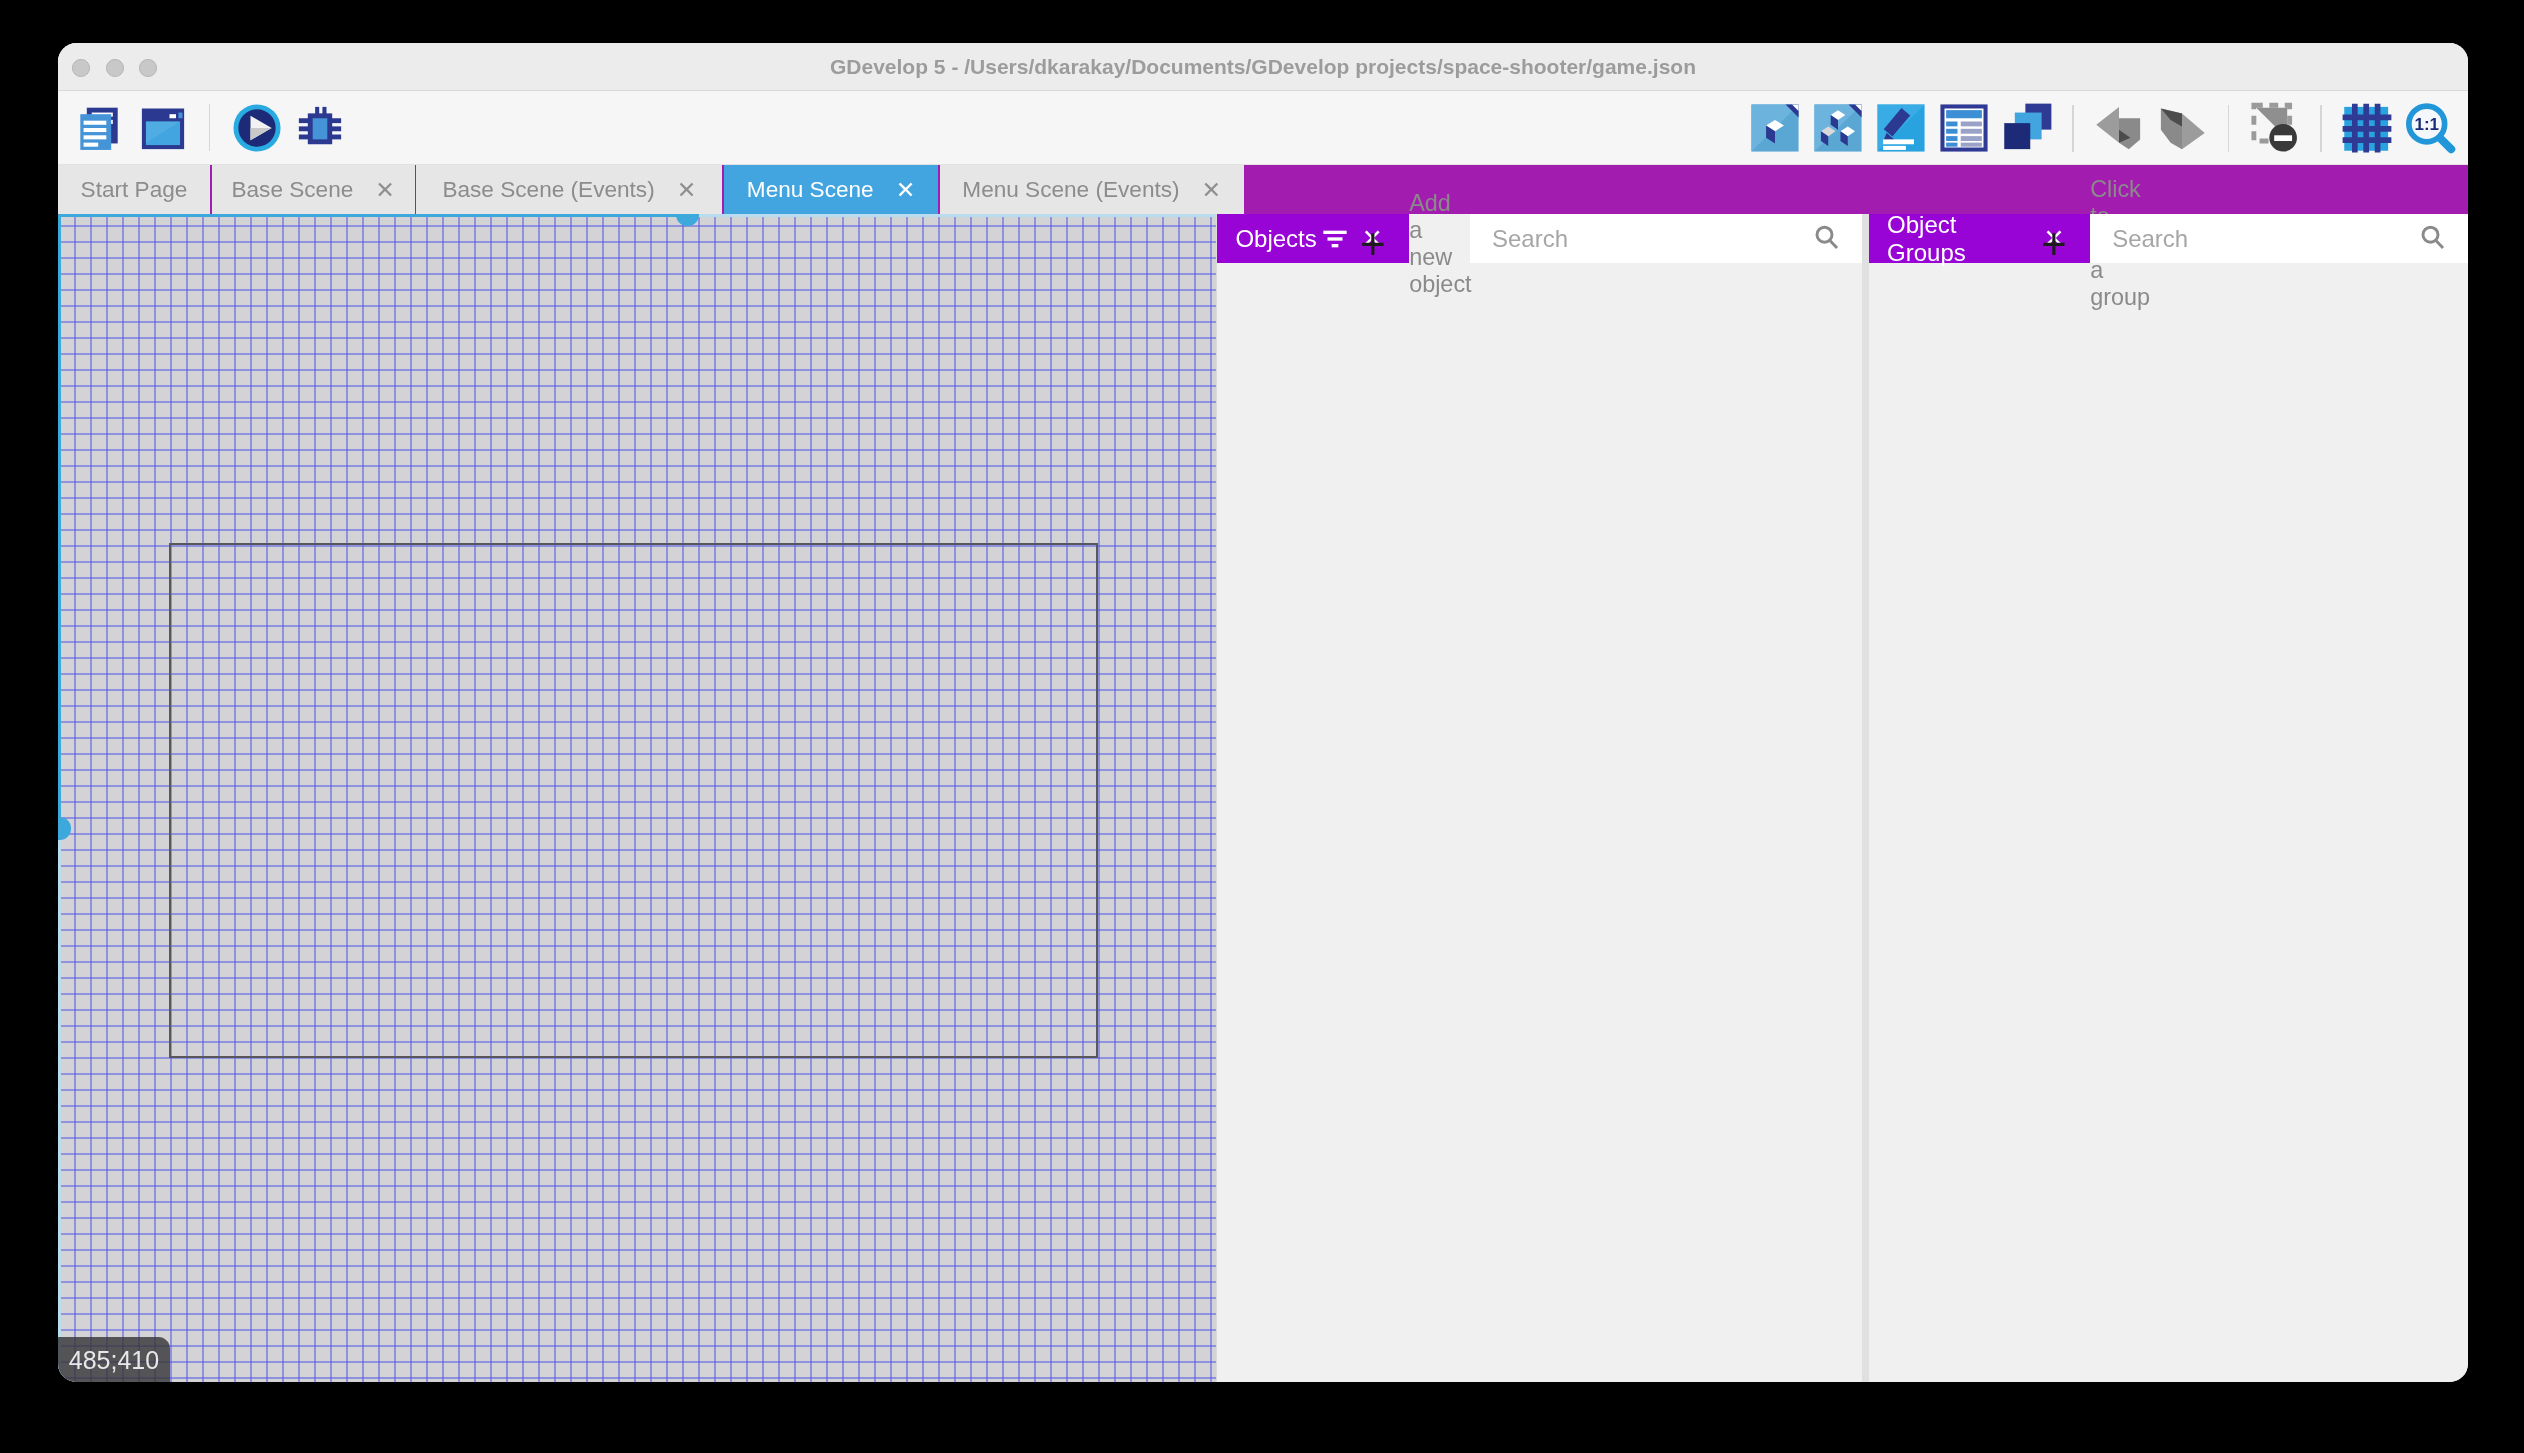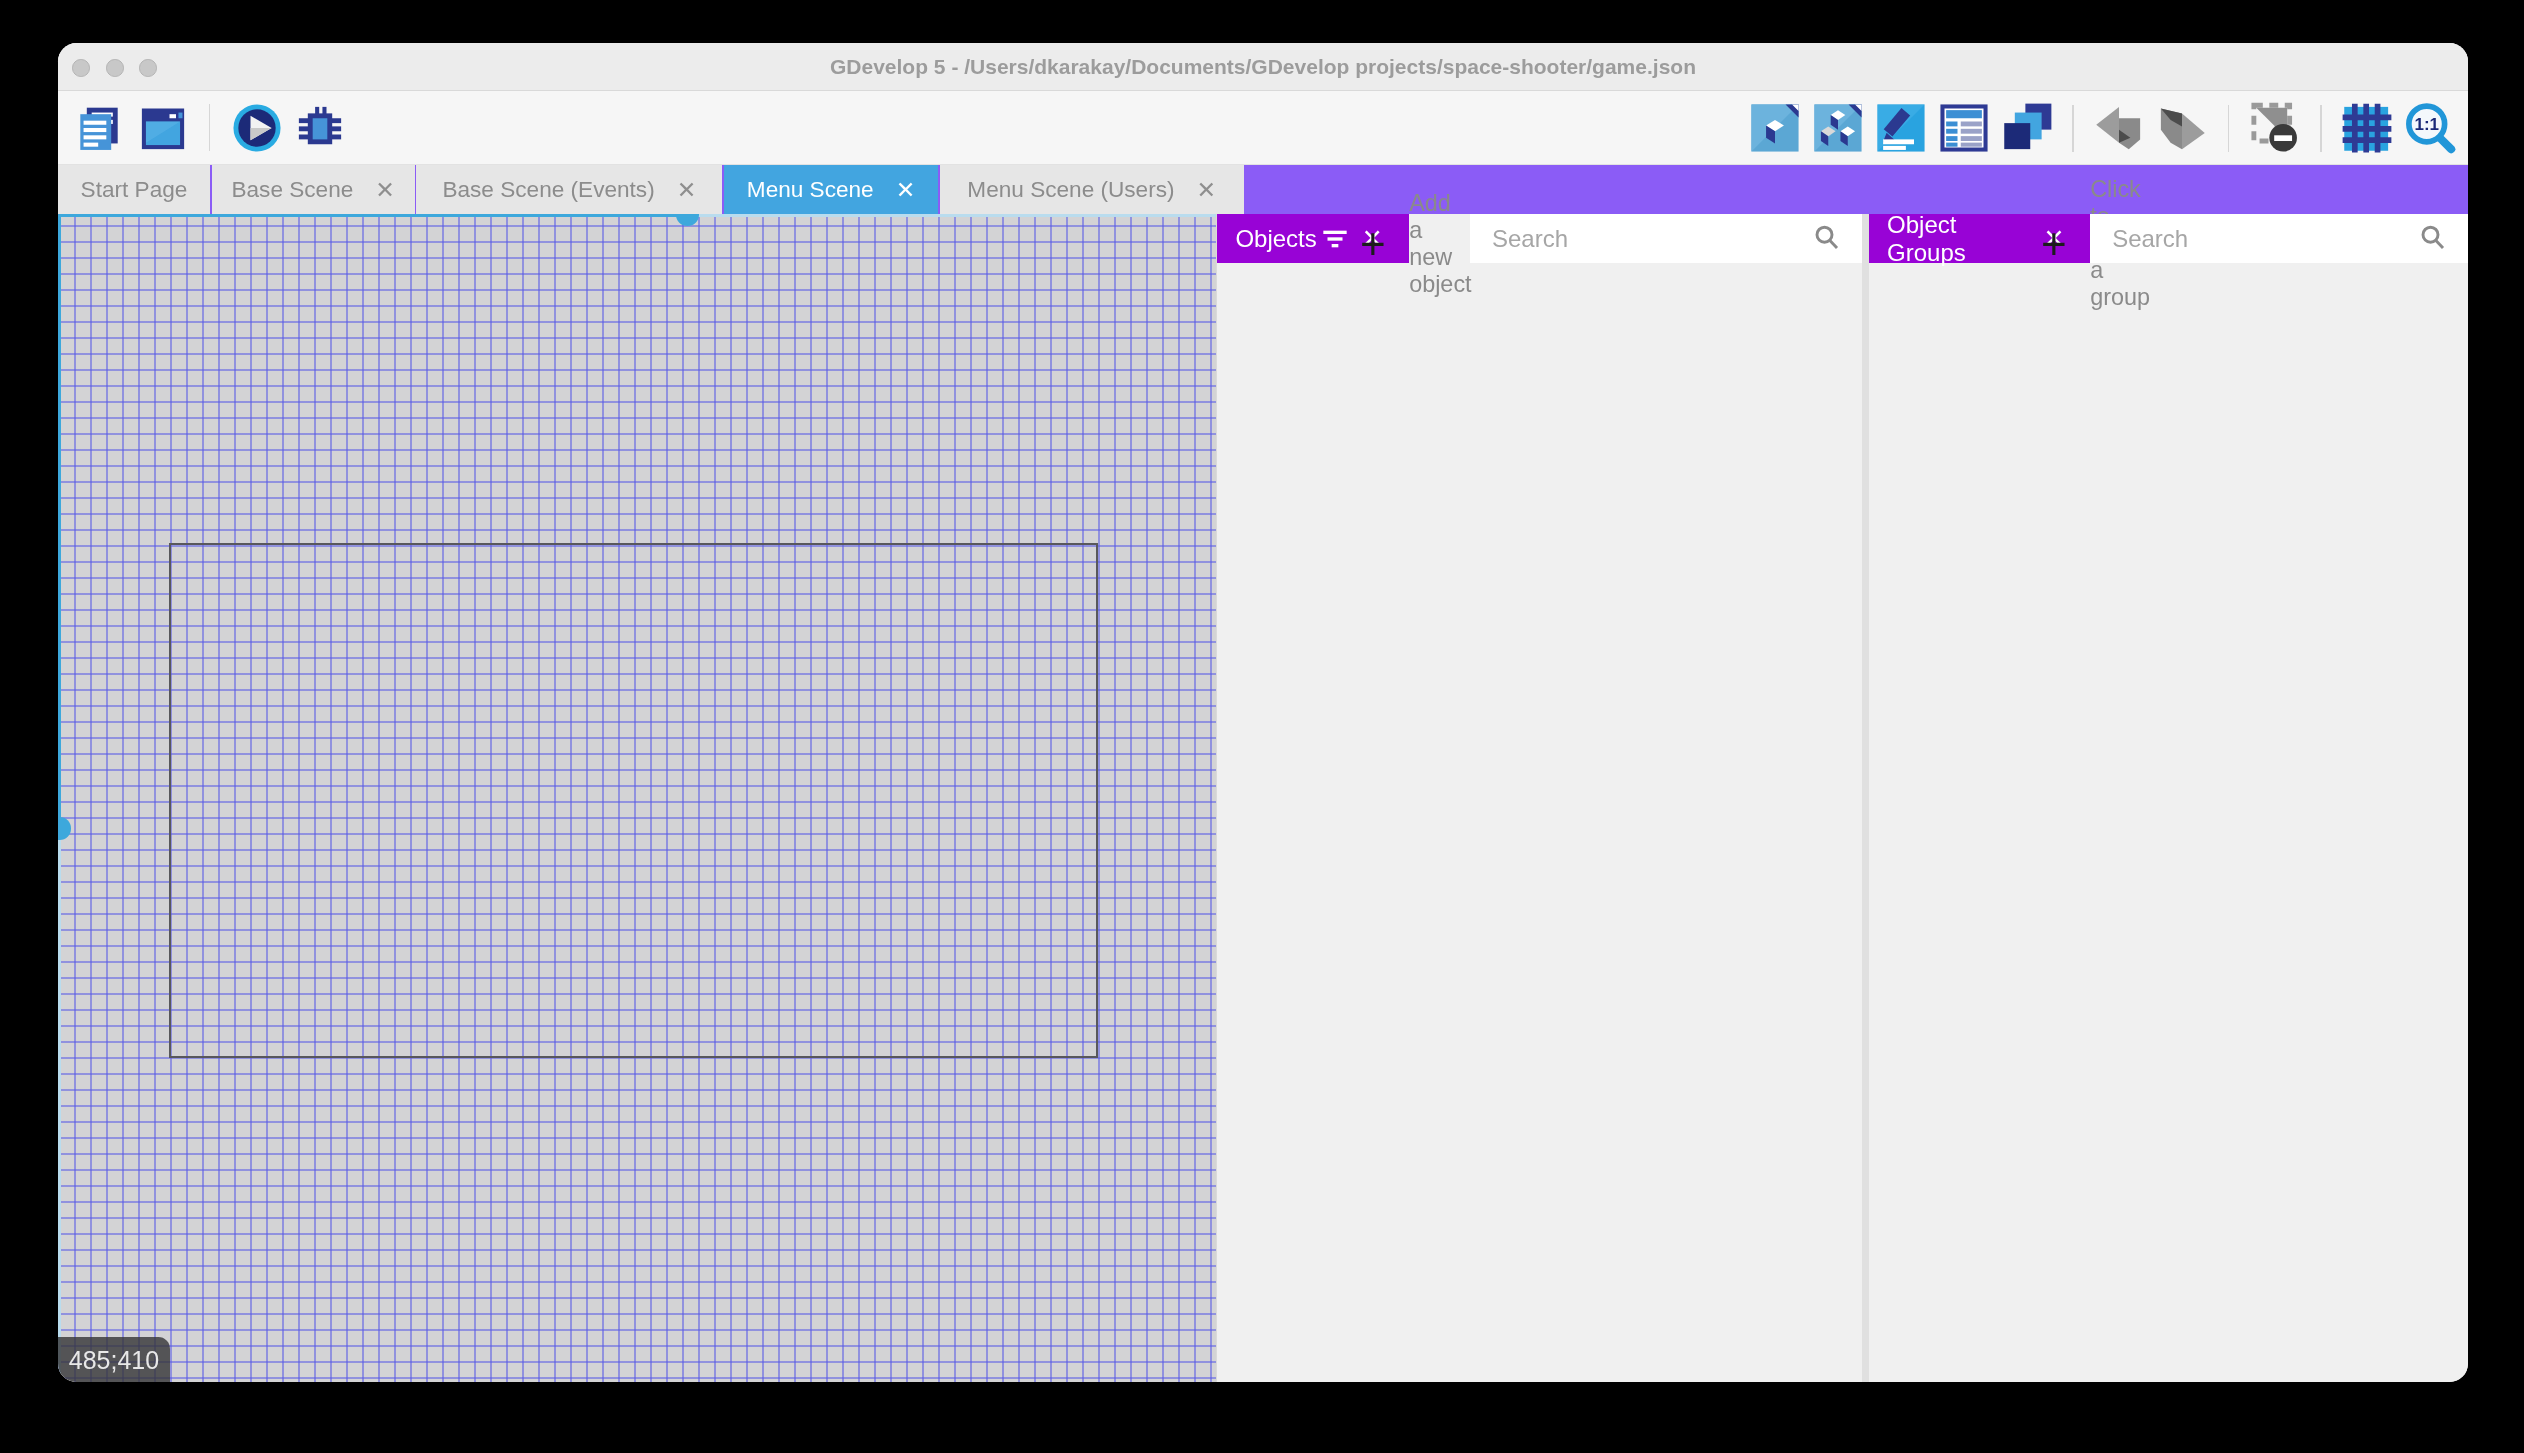--- a/index.html
+++ b/index.html
@@ -22,21 +22,21 @@
   
   .toolbar { position:relative; height:74px; background:#f6f6f6;
              border-bottom:0.8px solid #e2e2e2; display:flex; align-items:center; }
   .tb-left { display:flex; align-items:center; padding-left:15px; gap:11.7px; }
   .tb-right { position:absolute; right:11.7px; top:0; height:74px;
               display:flex; align-items:center; gap:11px; }
   .tb-sep { width:1.7px; height:47px; background:#d6d6d6; margin:0 8.4px; }
   .tbi { width:52px; height:52px; display:block; cursor:pointer; }
 
   
-  .tabbar { height:49px; background:#8b5cf6; display:flex; gap:1.7px; }
+  .tabbar { height:49px; background:#a21caf; display:flex; gap:1.7px; }
   .tab { height:49px; background:#e6e6e6; color:#8c8c8c; font-size:22.6px;
          display:flex; align-items:center; justify-content:center; gap:22px; cursor:pointer; }
   .tab .close { font-size:23.4px; color:#8f8f8f; font-weight:300; cursor:pointer; }
   .tab.active { background:#42a5e0; color:#fff; }
   .tab.active .close { color:#fff; }
 
   
   .content { position:relative; height:1169px; display:flex; }
 
   
@@ -229,21 +229,21 @@
     </div>
     <div class="tab" style="width:306px">
       <span>Base Scene (Events)</span>
       <span class="close">✕</span>
     </div>
     <div class="tab active" style="width:214px">
       <span>Menu Scene</span>
       <span class="close">✕</span>
     </div>
     <div class="tab" style="width:304px">
-      <span>Menu Scene (Users)</span>
+      <span>Menu Scene (Events)</span>
       <span class="close">✕</span>
     </div>
   </div>
 
   <div class="content">
 
     <div class="canvas">
       <div class="scene-rect"></div>
       <div class="hscroll-light"></div>
       <div class="hscroll-dark"></div>

